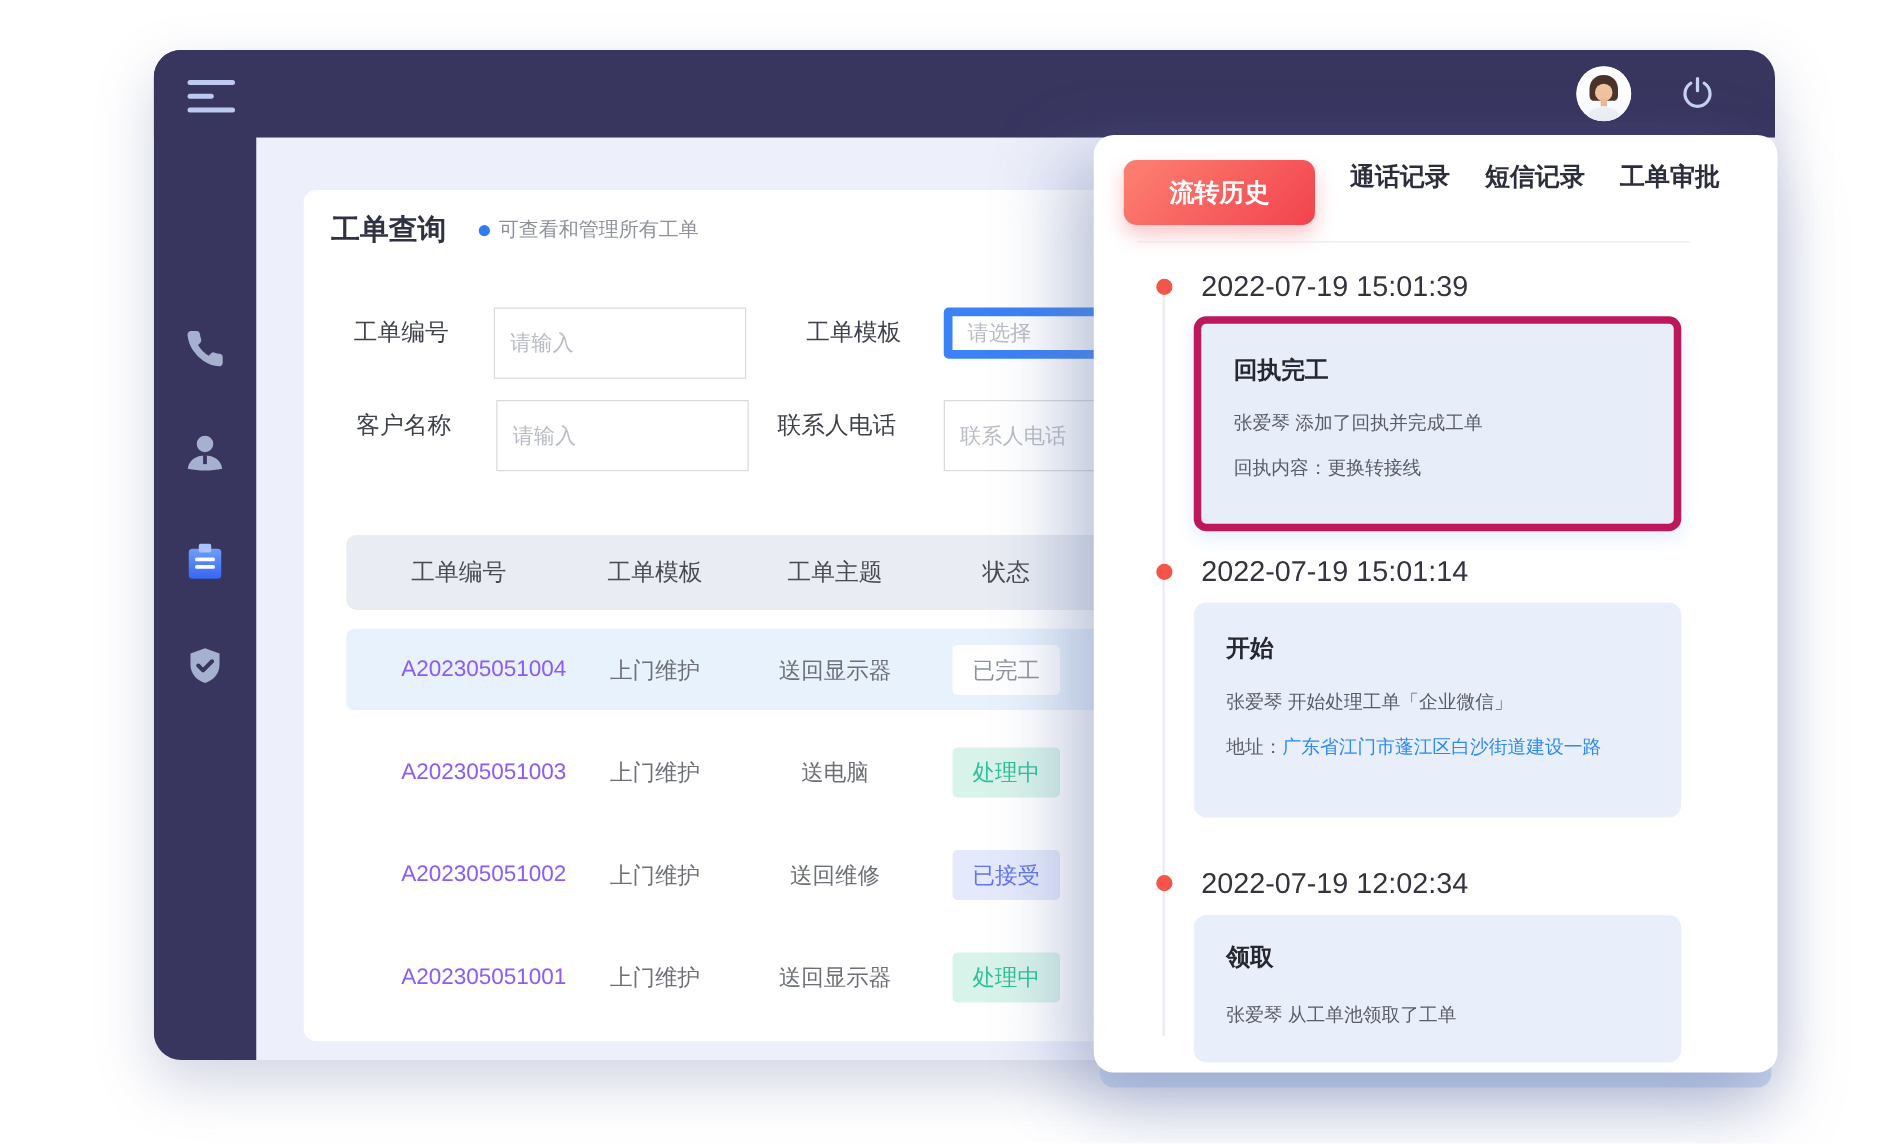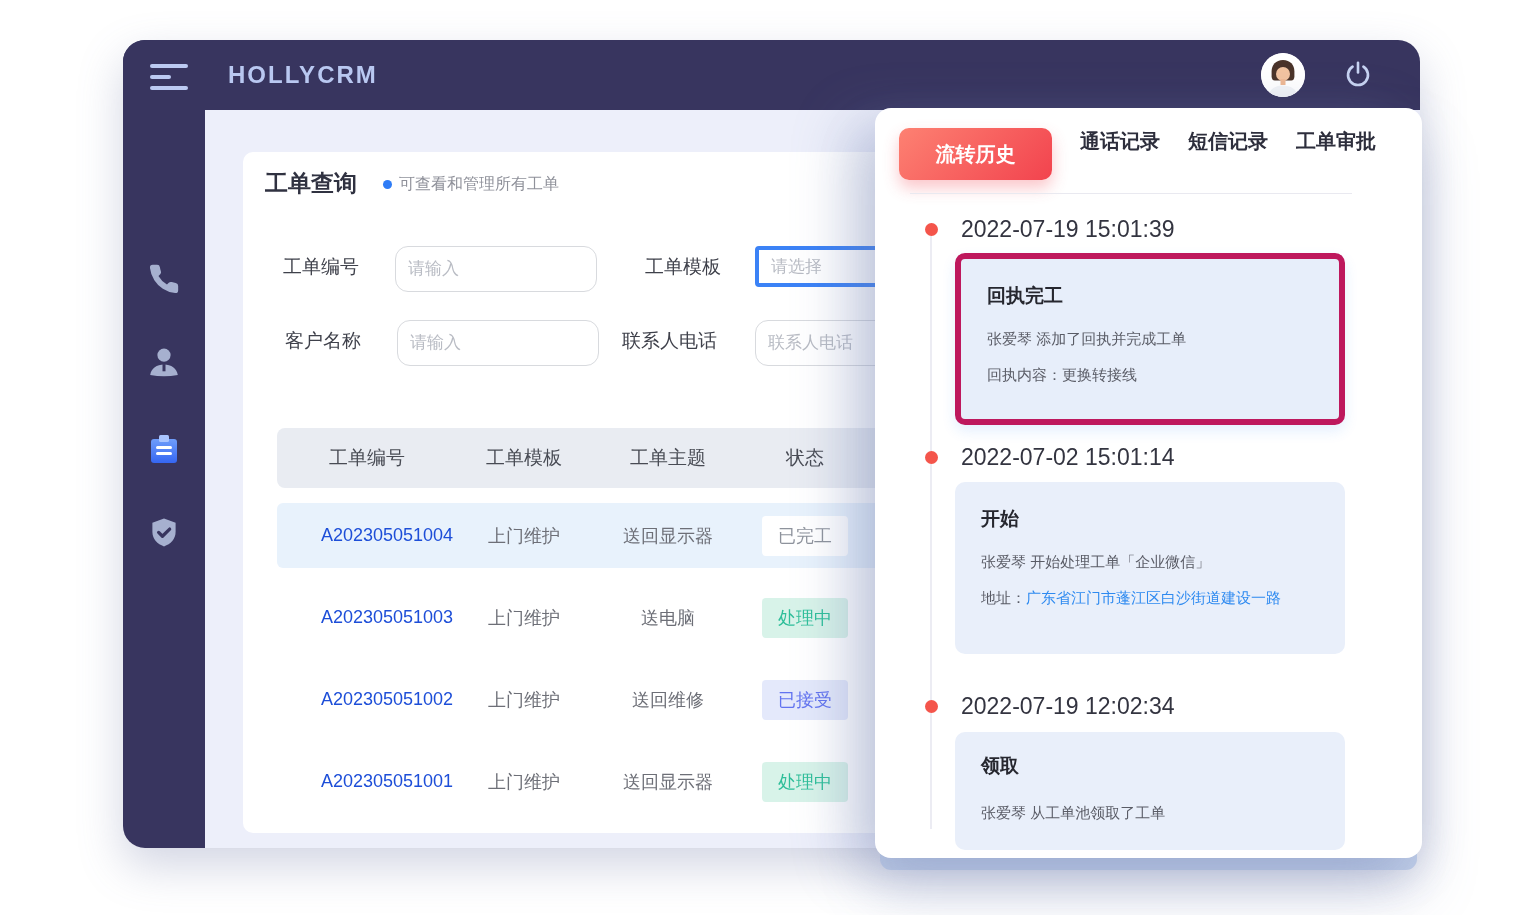--- a/index.html
+++ b/index.html
@@ -18,37 +18,37 @@
   .avatar{position:absolute;left:1138px;top:13px;width:44px;height:44px;border-radius:50%;background:#fff;
           overflow:hidden;cursor:pointer;}
   .power{position:absolute;left:1220px;top:20px;width:30px;height:30px;cursor:pointer;}
   .rail-item{position:absolute;left:0;width:82px;display:flex;justify-content:center;cursor:pointer;}
   
   .main-card{position:absolute;left:120px;top:112px;width:1160px;height:681px;background:#ffffff;border-radius:10px;}
   .page-title{position:absolute;left:22px;top:16px;font-size:23px;font-weight:bold;color:#303241;}
   .subtitle-dot{position:absolute;left:140px;top:28px;width:9px;height:9px;border-radius:50%;background:#2e7cf6;}
   .subtitle{position:absolute;left:156px;top:22px;font-size:16px;color:#8f919a;}
   .f-label{position:absolute;font-size:19px;color:#3f414b;line-height:41px;}
-  .f-input{position:absolute;height:46px;border:1px solid #d8dade;border-radius:13px;font-size:17px;
+  .f-input{position:absolute;height:57px;border:1px solid #d8dade;border-radius:0;font-size:17px;
            padding:0 12px;color:#333;background:#fff;box-sizing:border-box;outline:none;
            font-family:"Liberation Sans","DejaVu Sans",sans-serif;}
   .f-input::placeholder{color:#b9bcc4;opacity:1;}
-  .f-select{position:absolute;height:41px;border:4px solid #3b82f6;border-radius:4px;background:#fff;
+  .f-select{position:absolute;height:41px;border:7px solid #3b82f6;border-radius:4px;background:#fff;
             box-sizing:border-box;display:flex;align-items:center;padding:0 12px;cursor:pointer;}
   .f-select span{font-size:17px;color:#b9bcc4;}
   
   .table{position:absolute;left:34px;top:276px;width:1080px;}
   .thead,.trow{display:grid;grid-template-columns:180px 134px 154px 120px 1fr;align-items:center;}
   .thead{height:60px;background:#e9ecf2;border-radius:8px;margin-bottom:15px;
          font-size:19px;color:#484b54;font-weight:500;}
   .trow{height:65px;border-radius:6px;font-size:18px;cursor:pointer;}
   .trow + .trow{margin-top:17px;}
   .trow.selected{background:#e8f2fc;}
   .th,.td{text-align:center;}
-  .td.id{color:#1d4ed8;padding-left:40px;}
+  .td.id{color:#8b5cf6;padding-left:40px;}
   .td.txt{color:#6d6f77;}
   .badge{display:inline-block;min-width:86px;box-sizing:border-box;padding:8px 0;border-radius:4px;
          font-size:18px;text-align:center;}
   .badge-done{background:#ffffff;color:#8e939c;}
   .badge-processing{background:#d8f3e9;color:#2fbf9a;}
   .badge-accepted{background:#e4e9fb;color:#6274f0;}
   
   .overlay{position:absolute;left:875px;top:108px;width:547px;height:750px;background:#ffffff;border-radius:16px;
            box-shadow:-28px 12px 55px rgba(110,125,175,.30),0 32px 55px rgba(110,125,175,.28),0 17px 0 -5px #c8d6ee;}
   .tabs{position:absolute;left:24px;top:20px;display:flex;align-items:flex-start;}
@@ -76,21 +76,20 @@
 
   <div class="app-window">
     <div class="siderail"></div>
     <div class="topbar"></div>
 
     <div class="menu-btn">
       <i></i>
         <i class="short"></i>
         <i style="margin-bottom:0"></i>
     </div>
-    <div class="logo">HOLLYCRM</div>
 
     <div class="avatar">
       <svg width="44" height="44" viewBox="0 0 44 44">
         <circle cx="22" cy="22" r="22" fill="#ffffff"></circle>
         <path d="M22 7c-7.2 0-11.4 5-11.4 11.4v4.8c0 2.6 1.2 4.4 3.2 4.4h16.4c2 0 3.2-1.8 3.2-4.4v-4.8C33.4 12 29.2 7 22 7z" fill="#4a3329"></path>
         <circle cx="22" cy="21" r="7" fill="#f2c3a0"></circle>
         <path d="M7 44c1.2-8 7.4-11.4 15-11.4S35.8 36 37 44z" fill="#f2f4f7"></path>
         <rect x="19.5" y="26" width="5" height="6" fill="#eeb894"></rect>
       </svg>
     </div>
@@ -206,21 +205,21 @@
 
     <div class="tl-dot" style="top:115px;"></div>
     <div class="tl-date" style="top:108px;">2022-07-19 15:01:39</div>
     <div class="tl-card hl" style="top:145px;height:172px;">
       <div class="tl-title">回执完工</div>
       <div class="tl-text mt12">张爱琴 添加了回执并完成工单</div>
       <div class="tl-text">回执内容：更换转接线</div>
     </div>
 
     <div class="tl-dot" style="top:343px;"></div>
-    <div class="tl-date" style="top:336px;">2022-07-02 15:01:14</div>
+    <div class="tl-date" style="top:336px;">2022-07-19 15:01:14</div>
     <div class="tl-card" style="top:374px;height:172px;">
       <div class="tl-title">开始</div>
       <div class="tl-text mt12">张爱琴 开始处理工单「企业微信」</div>
       <div class="tl-text addr">
         <span>地址：</span>
         <span class="addr-link">广东省江门市蓬江区白沙街道建设一路</span>
       </div>
     </div>
 
     <div class="tl-dot" style="top:592px;"></div>

